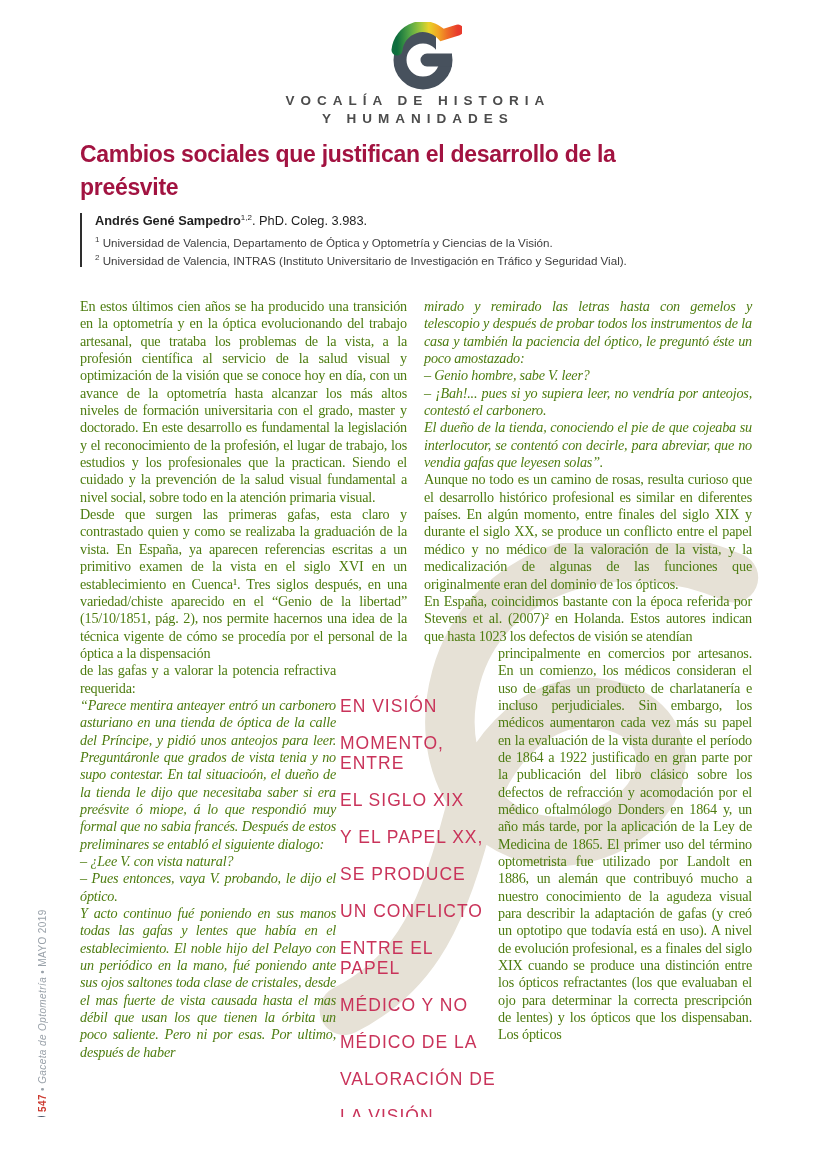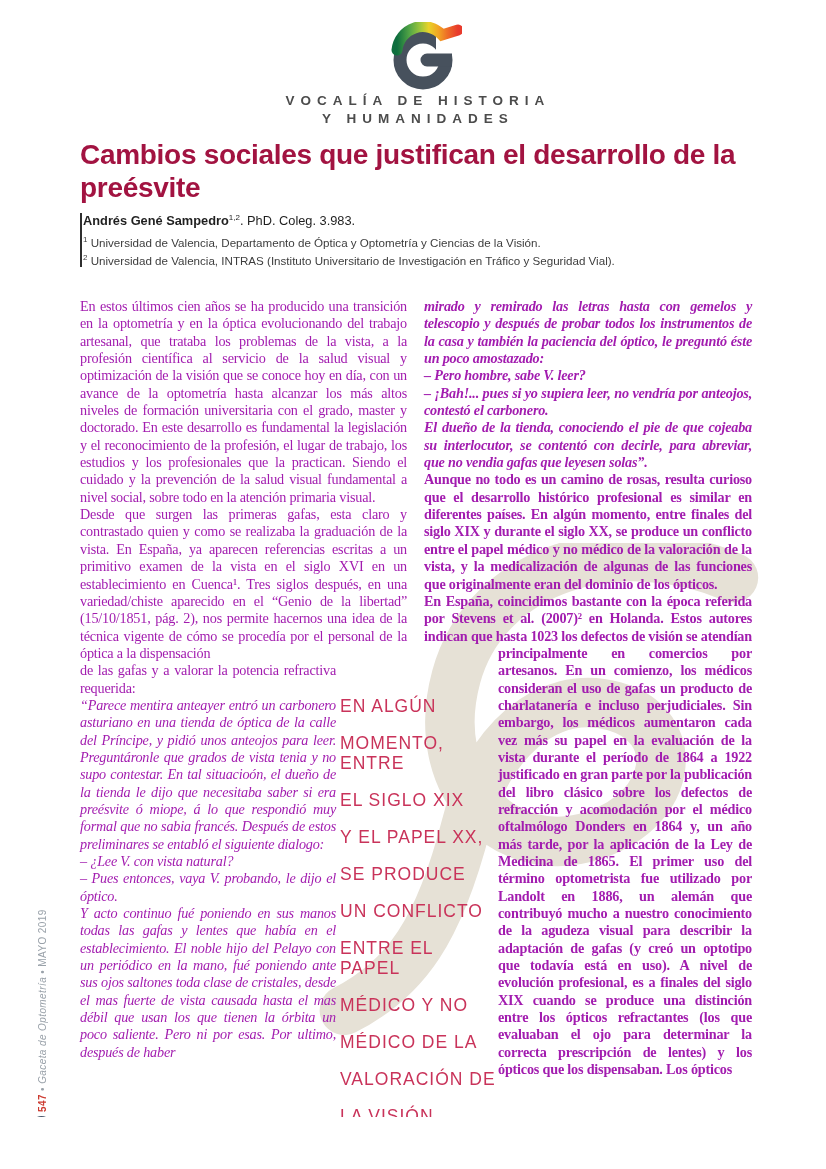--- a/index.html
+++ b/index.html
@@ -8,36 +8,36 @@
 
   
   .logo { position:absolute; left:384px; top:22px; }
   .brand { position:absolute; left:63px; top:93px; width:710px; text-align:center;
            font-family:"Liberation Sans", sans-serif; font-size:13.5px; font-weight:700;
            letter-spacing:6px; color:#4c4c4c; }
   .brand .l2 { margin-top:3px; }
 
   
   .title { position:absolute; left:80px; top:138px; font-family:"Liberation Sans", sans-serif;
-           font-weight:700; font-size:28px; line-height:33px; color:#a21341; letter-spacing:-0.3px; }
-  .author { position:absolute; left:80px; top:213px; border-left:2px solid #2e2e2e; padding-left:1px;
+           font-weight:700; font-size:23px; line-height:33px; color:#a21341; letter-spacing:-0.3px; }
+  .author { position:absolute; left:80px; top:213px; border-left:2px solid #2e2e2e; padding-left:13px;
             font-family:"Liberation Sans", sans-serif; }
   .author .name-line { font-size:12.8px; color:#1f1f1f; margin-bottom:7px; }
   .author .name { font-weight:700; }
   .author sup { font-size:8px; }
   .author .aff { font-size:11.6px; color:#3d3d3d; margin-top:4px; }
 
   
   .deco { position:absolute; left:283px; top:543px; z-index:0; }
 
   
   .col { position:absolute; top:298px; z-index:1; font-size:14.2px; line-height:17.35px;
-         text-align:justify; color:#a21caf; letter-spacing:-0.2px; hyphens:auto; }
+         text-align:justify; color:#4d7c0f; letter-spacing:-0.2px; hyphens:auto; }
   .col-left  { left:80px;  width:327px; }
-  .col-right { left:424px; width:328px;font-weight:bold; }
+  .col-right { left:424px; width:328px; }
   .col p { margin:0; }
   .italic { font-style:italic; }
   .narrow-left  { width:256px; }
   .narrow-right { width:254px; margin-left:74px; }
 
   
   .pullquote { position:absolute; left:340px; top:696px; width:158px; z-index:2;
                font-family:"Liberation Sans", sans-serif; font-size:17.5px; font-weight:400;
                color:#c9335a; letter-spacing:1px; }
   .pq-line { line-height:20px; margin-bottom:17px; }
@@ -115,33 +115,33 @@
       <p class="italic">“Parece mentira anteayer entró un carbonero asturiano en una tienda de óptica de la calle del Príncipe, y pidió unos anteojos para leer. Preguntáronle que grados de vista tenia y no supo contestar. En tal situacioón, el dueño de la tienda le dijo que necesitaba saber si era preésvite ó miope, á lo que respondió muy formal que no sabia francés. Después de estos preliminares se entabló el siguiente dialogo:</p>
       <p class="italic">– ¿Lee V. con vista natural?</p>
       <p class="italic">– Pues entonces, vaya V. probando, le dijo el óptico.</p>
       <p class="italic">Y acto continuo fué poniendo en sus manos todas las gafas y lentes que había en el establecimiento. El noble hijo del Pelayo con un periódico en la mano, fué poniendo ante sus ojos saltones toda clase de cristales, desde el mas fuerte de vista causada hasta el mas débil que usan los que tienen la órbita un poco saliente. Pero ni por esas. Por ultimo, después de haber</p>
     </div>
   </div>
 
   <div class="col col-right">
     <div class="wide">
       <p class="italic">mirado y remirado las letras hasta con gemelos y telescopio y después de probar todos los instrumentos de la casa y también la paciencia del óptico, le preguntó éste un poco amostazado:</p>
-      <p class="italic">– Pero hombre, sabe V. leer?</p>
+      <p class="italic">– Genio hombre, sabe V. leer?</p>
       <p class="italic">– ¡Bah!... pues si yo supiera leer, no vendría por anteojos, contestó el carbonero.</p>
       <p class="italic">El dueño de la tienda, conociendo el pie de que cojeaba su interlocutor, se contentó con decirle, para abreviar, que no vendia gafas que leyesen solas”.</p>
       <p>Aunque no todo es un camino de rosas, resulta curioso que el desarrollo histórico profesional es similar en diferentes países. En algún momento, entre finales del siglo XIX y durante el siglo XX, se produce un conflicto entre el papel médico y no médico de la valoración de la vista, y la medicalización de algunas de las funciones que originalmente eran del dominio de los ópticos.</p>
       <p>En España, coincidimos bastante con la época referida por Stevens et al. (2007)² en Holanda. Estos autores indican que hasta 1023 los defectos de visión se atendían</p>
     </div>
     <div class="narrow-right">
       <p>principalmente en comercios por artesanos. En un comienzo, los médicos consideran el uso de gafas un producto de charlatanería e incluso perjudiciales. Sin embargo, los médicos aumentaron cada vez más su papel en la evaluación de la vista durante el período de 1864 a 1922 justificado en gran parte por la publicación del libro clásico sobre los defectos de refracción y acomodación por el médico oftalmólogo Donders en 1864 y, un año más tarde, por la aplicación de la Ley de Medicina de 1865. El primer uso del término optometrista fue utilizado por Landolt en 1886, un alemán que contribuyó mucho a nuestro conocimiento de la agudeza visual para describir la adaptación de gafas (y creó un optotipo que todavía está en uso). A nivel de evolución profesional, es a finales del siglo XIX cuando se produce una distinción entre los ópticos refractantes (los que evaluaban el ojo para determinar la correcta prescripción de lentes) y los ópticos que los dispensaban. Los ópticos</p>
     </div>
   </div>
 
   <div class="pullquote">
-    <div class="pq-line">EN ALGÚN</div>
+    <div class="pq-line">EN VISIÓN</div>
     <div class="pq-line">MOMENTO, ENTRE</div>
     <div class="pq-line">EL SIGLO XIX</div>
     <div class="pq-line">Y EL PAPEL XX,</div>
     <div class="pq-line">SE PRODUCE</div>
     <div class="pq-line">UN CONFLICTO</div>
     <div class="pq-line">ENTRE EL PAPEL</div>
     <div class="pq-line">MÉDICO Y NO</div>
     <div class="pq-line">MÉDICO DE LA</div>
     <div class="pq-line">VALORACIÓN DE</div>
     <div class="pq-line">LA VISIÓN.</div>

